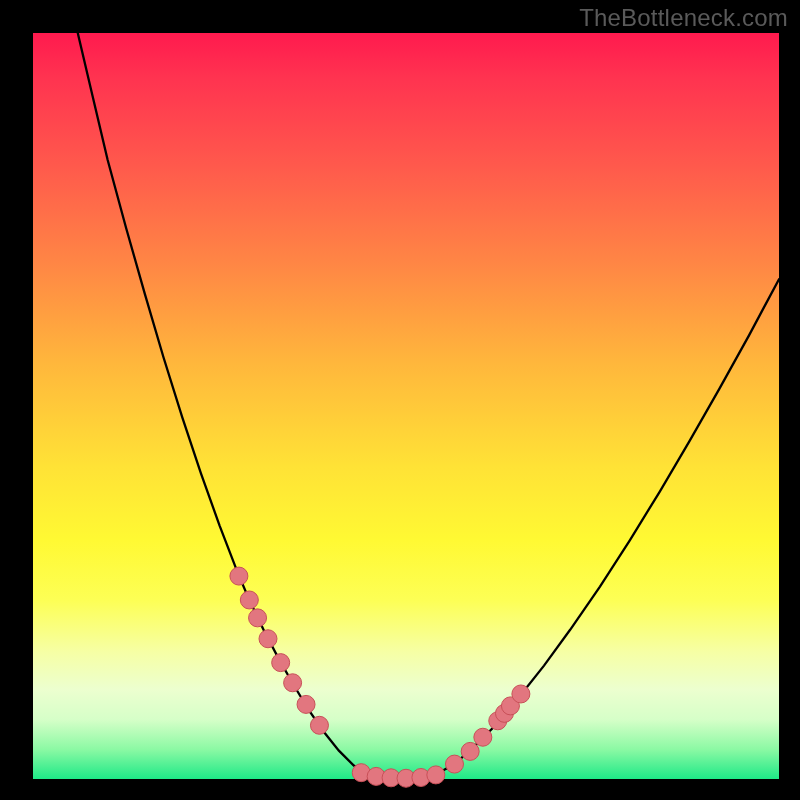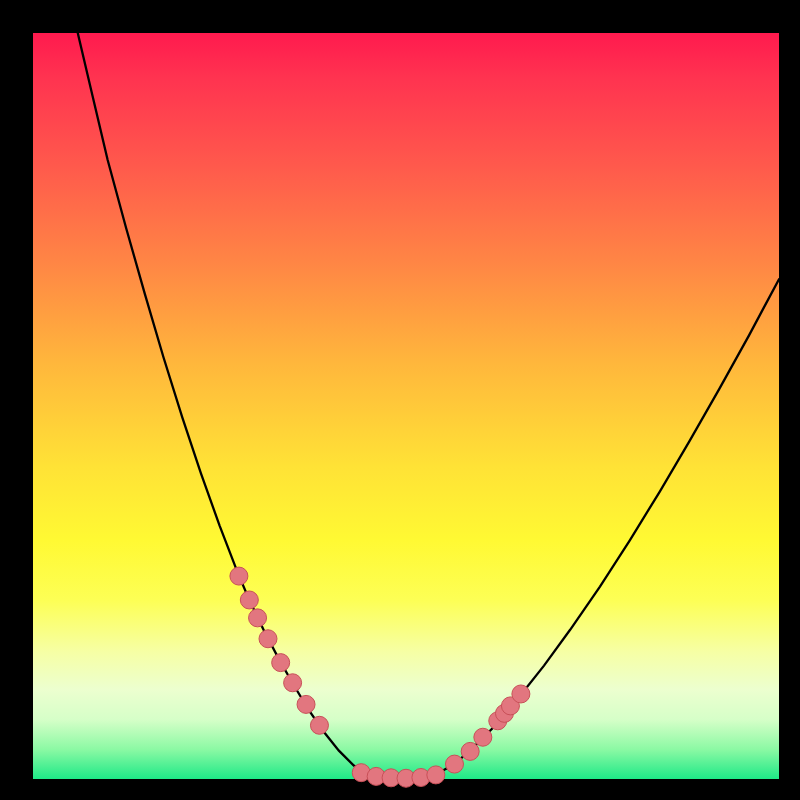--- a/index.html
+++ b/index.html
@@ -52,20 +52,21 @@
     color: #5a5a5a;
     font-size: 24px;
     letter-spacing: 0.2px;
     font-weight: 500;
   }
 </style>
 </head>
 <body>
 
 <div class="frame">
+  <div class="watermark">TheBottleneck.com</div>
   <div class="plot">
     <svg class="curve" viewBox="0 0 746 746">
       <g id="series-group">
           <path d="M44.76,0.00 L59.68,63.41 L74.60,126.82 L93.25,195.45 L111.90,261.10 L130.55,324.51 L149.20,384.19 L167.85,440.14 L186.50,492.36 L205.15,540.85 L216.34,566.96 L231.26,598.29 L246.18,626.64 L261.10,652.75 L276.02,677.37 L290.94,699.00 L305.86,717.65 L320.78,732.57 L335.70,741.52 L335.70,741.52 L346.89,744.13 L358.08,745.10 L369.27,745.40 L380.46,745.10 L391.65,744.13 L402.84,741.52 L402.84,741.52 L421.49,731.08 L440.14,714.67 L462.52,692.29 L484.90,665.43 L511.01,632.61 L537.12,596.80 L566.96,553.53 L596.80,507.28 L626.64,458.79 L656.48,408.06 L686.32,355.84 L716.16,302.13 L746.00,246.18" fill="none" stroke="#000" stroke-width="2.3" stroke-linecap="round"></path>
         </g>
       <g id="marker-group">
           <circle cx="205.90" cy="543.09" r="9" fill="#e2767f" stroke="#c85058" stroke-width="1"></circle>
           <circle cx="216.34" cy="566.96" r="9" fill="#e2767f" stroke="#c85058" stroke-width="1"></circle>
           <circle cx="224.55" cy="584.86" r="9" fill="#e2767f" stroke="#c85058" stroke-width="1"></circle>
           <circle cx="234.99" cy="605.75" r="9" fill="#e2767f" stroke="#c85058" stroke-width="1"></circle>

